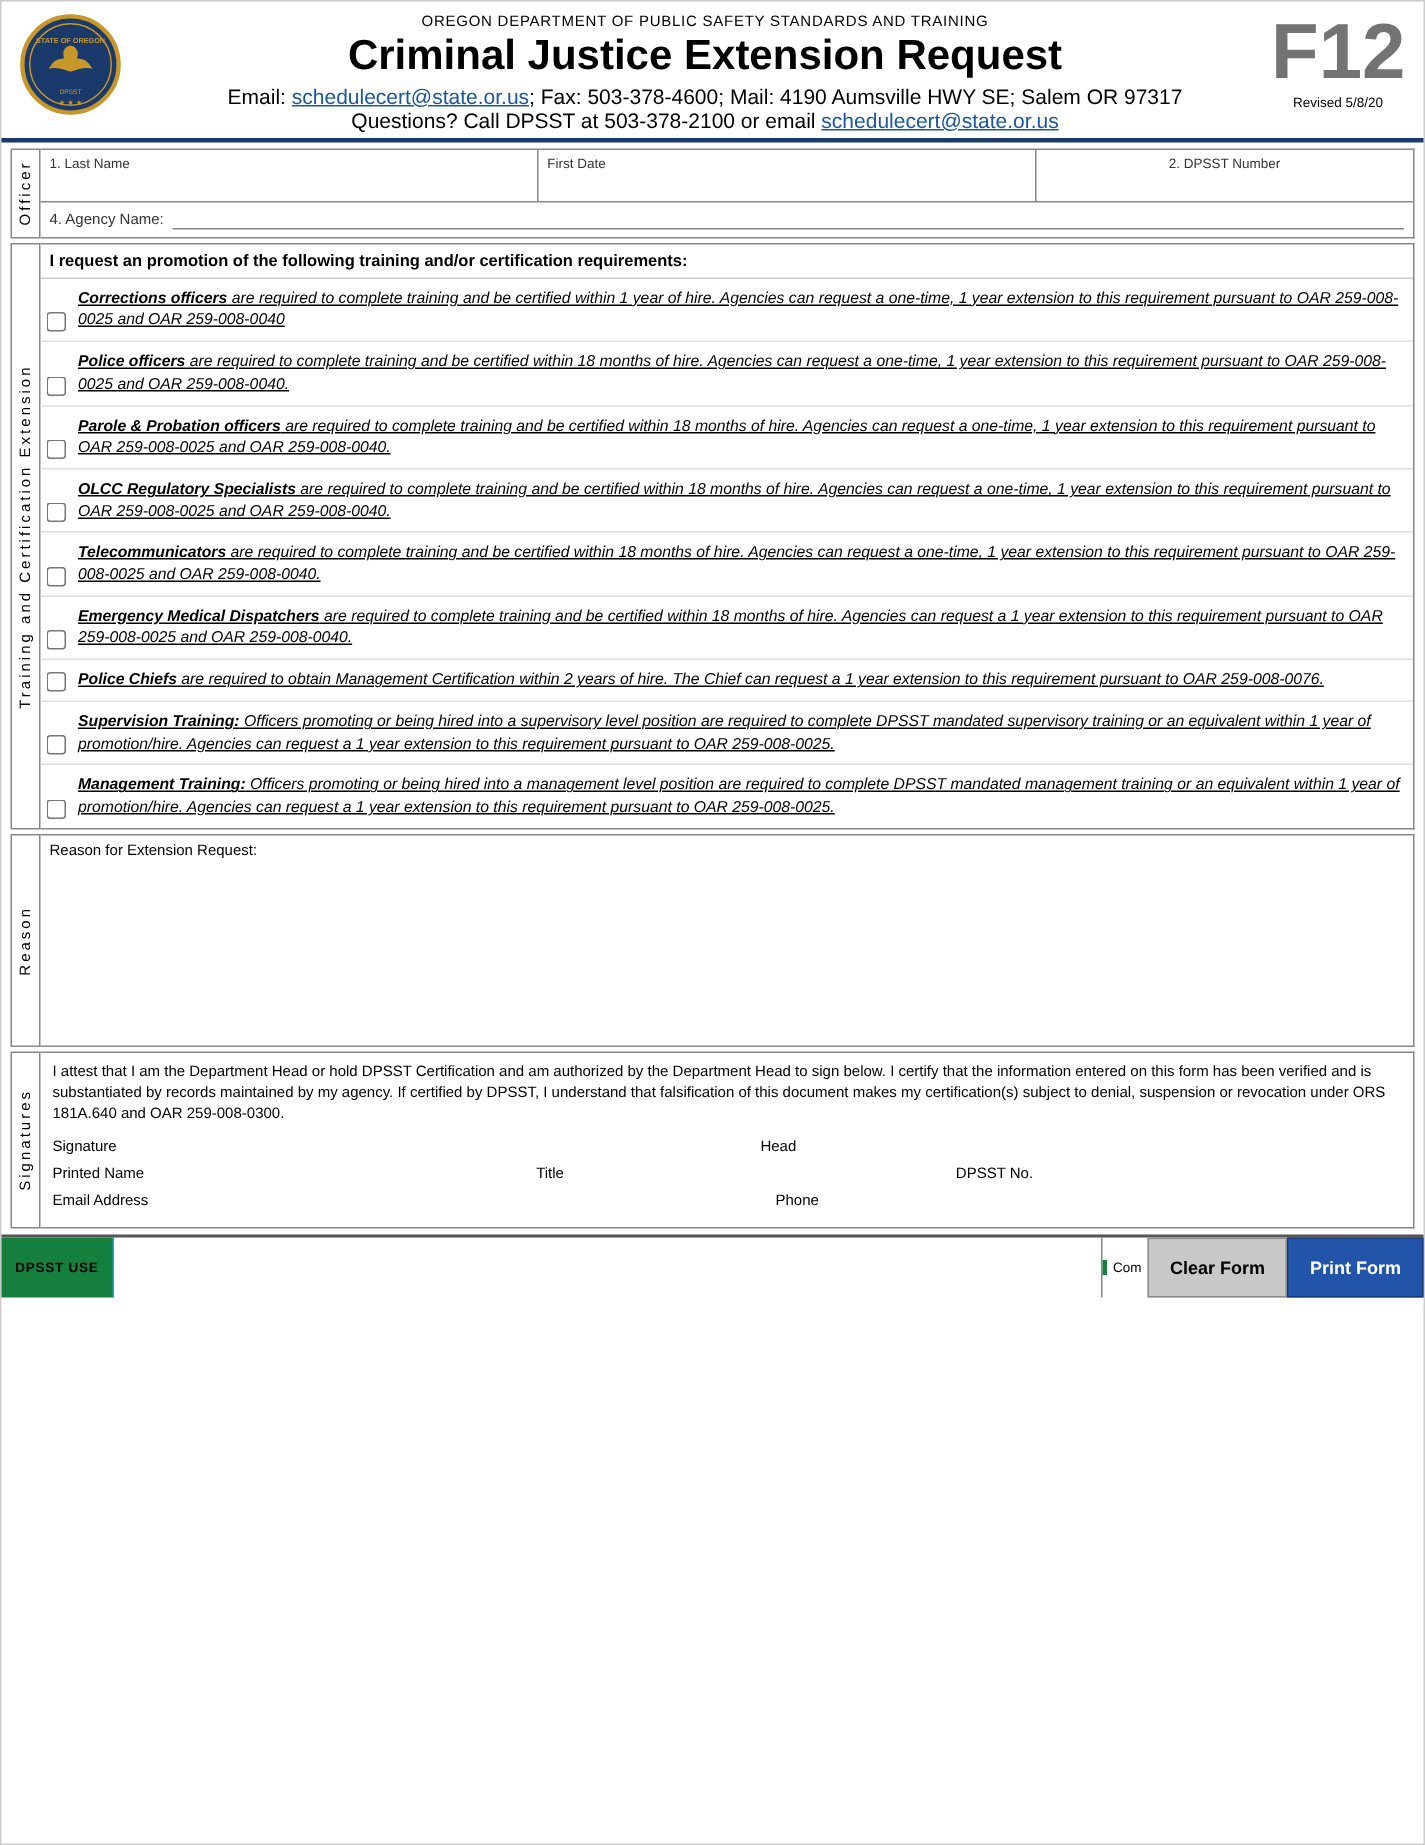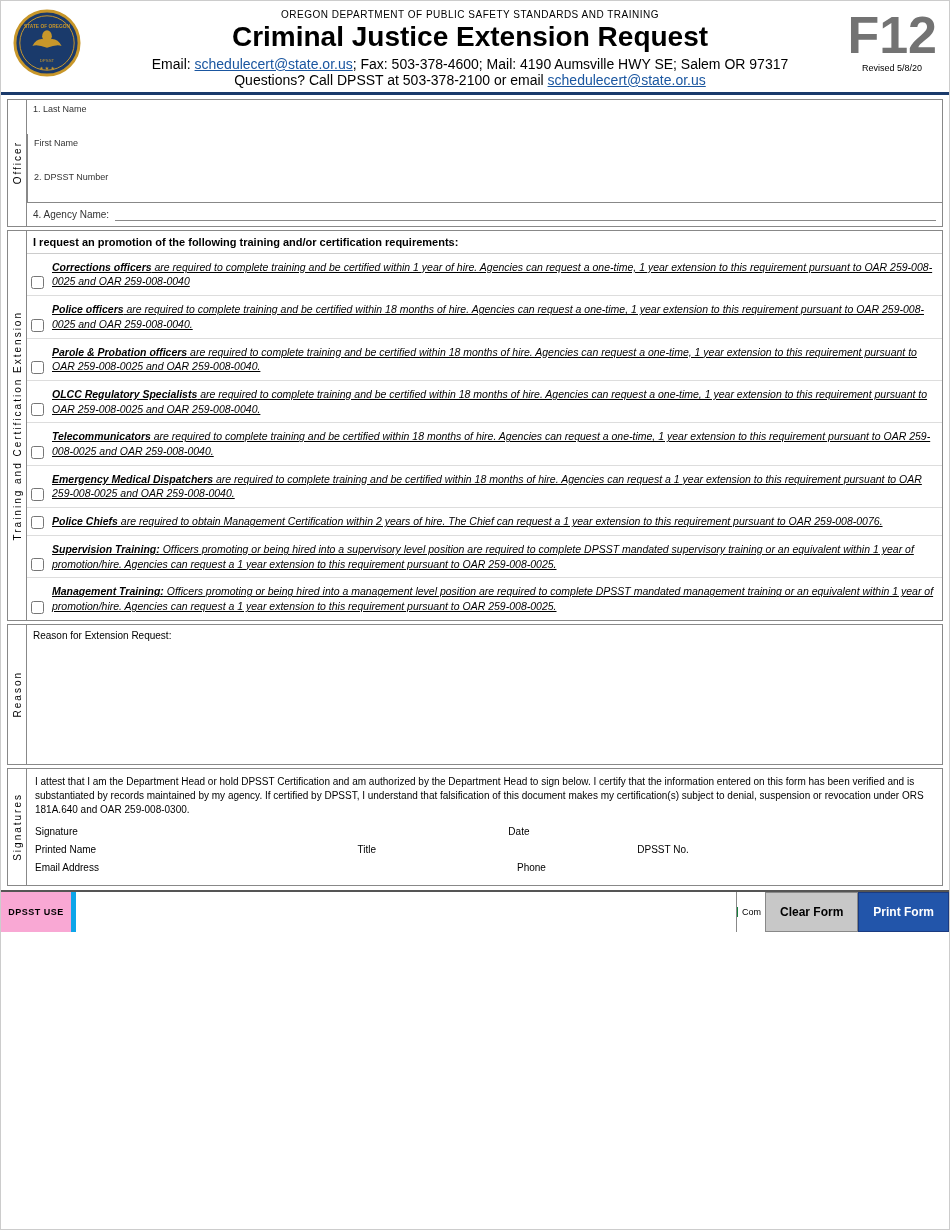--- a/index.html
+++ b/index.html
@@ -114,29 +114,29 @@
 
     
     .footer-row {
       display: flex;
       align-items: center;
       border-top: 2px solid #888;
       height: 42px;
     }
     .dpsst-use-label {
       width: 75px;
-      background: #f9a8d4;
+      background: #15803d;
       font-size: 9px;
       font-weight: bold;
       text-align: center;
       height: 100%;
       display: flex;
       align-items: center;
       justify-content: center;
-      border-right: 5px solid #0ea5e9;
+      border-right: 1px solid #0ea5e9;
       letter-spacing: 0.5px;
     }
     .footer-blank {
       flex: 1;
       height: 100%;
       border-right: 1px solid #888;
     }
     .btn-clear {
       background: #c8c8c8;
       border: 1px solid #888;
@@ -186,33 +186,32 @@
     }
     .section-inner {
       flex: 1;
       border: 1px solid #888;
       border-left: none;
     }
 
     .officer-top {
       display: flex;
       border-bottom: 1px solid #888;
-      flex-direction: column;
     }
     .officer-top > .ocell {
       padding: 4px 6px;
       display: flex;
       flex-direction: column;
       min-height: 34px;
     }
     .ocell + .ocell { border-left: 1px solid #888; }
     .ocell-1 { flex: 2; }
     .ocell-2 { flex: 2; }
     .ocell-3 { flex: 1.5; }
-    .ocell-4 { flex: 1.5; }
+    .ocell-4 { flex: 1.5; align-items: center; }
 
     .lbl { font-size: 9px; color: #333; }
     input[type="text"] {
       border: none;
       outline: none;
       font-size: 11px;
       width: 100%;
       background: transparent;
     }
     textarea {
@@ -277,21 +276,21 @@
         <span class="side-label-text">Officer</span>
       </div>
       <div class="section-inner">
 
         <div class="officer-top">
           <div class="ocell ocell-1">
             <span class="lbl">1. Last Name</span>
             <input type="text" style="">
           </div>
           <div class="ocell ocell-2">
-            <span class="lbl">First Name</span>
+            <span class="lbl">First Date</span>
             <input type="text" style="">
           </div>
           <div class="ocell ocell-4">
             <span class="lbl">2. DPSST Number</span>
             <input type="text" style="">
           </div>
         </div>
 
         <div style="display:flex; align-items:center; padding: 5px 6px; gap:6px;">
           <span class="lbl" style="font-size:10px;">4. Agency Name:</span>
@@ -369,21 +368,21 @@
     <div class="section-row" style="margin-top:3px;">
       <div class="side-label">
         <span class="side-label-text">Signatures</span>
       </div>
       <div class="section-inner" style="padding:6px 8px;">
         <div class="sig-statement">I attest that I am the Department Head or hold DPSST Certification and am authorized by the Department Head to sign below.  I certify that the information entered on this form has been verified and is substantiated by records maintained by my agency.  If certified by DPSST, I understand that falsification of this document makes my certification(s) subject to denial, suspension or revocation under ORS 181A.640 and OAR 259-008-0300.</div>
 
         <div class="sig-line-row">
           <span class="sig-label">Signature</span>
           <input type="text" class="sig-input" style="flex: 1 1 0%;">
-          <span class="sig-label" style="margin-left:20px;">Date</span>
+          <span class="sig-label" style="margin-left:20px;">Head</span>
           <input type="text" class="sig-input" style="width: 120px;">
         </div>
 
         <div class="sig-line-row">
           <span class="sig-label">Printed Name</span>
           <input type="text" class="sig-input" style="width: 160px;">
           <span class="sig-label" style="margin-left:10px;">Title</span>
           <input type="text" class="sig-input" style="flex: 1 1 0%;">
           <span class="sig-label" style="margin-left:10px;">DPSST No.</span>
           <input type="text" class="sig-input" style="width: 100px;">
@@ -396,20 +395,20 @@
           <input type="text" class="sig-input" style="width: 150px;">
         </div>
       </div>
     </div>
 
   </div>
 
   <div class="footer-row" style="margin-top:4px; border-top:2px solid #555;">
     <div class="dpsst-use-label">DPSST USE</div>
     <div class="footer-blank"></div>
-    <div style="display:flex; align-items:center; border-left:1px solid #15803d; padding: 0 4px;">
+    <div style="display:flex; align-items:center; border-left:3px solid #15803d; padding: 0 4px;">
       <span style="font-size:9px;">Com</span>
     </div>
     <button class="btn-clear">Clear Form</button>
     <button class="btn-print">Print Form</button>
   </div>
 
 </div>
 
 </body></html>

